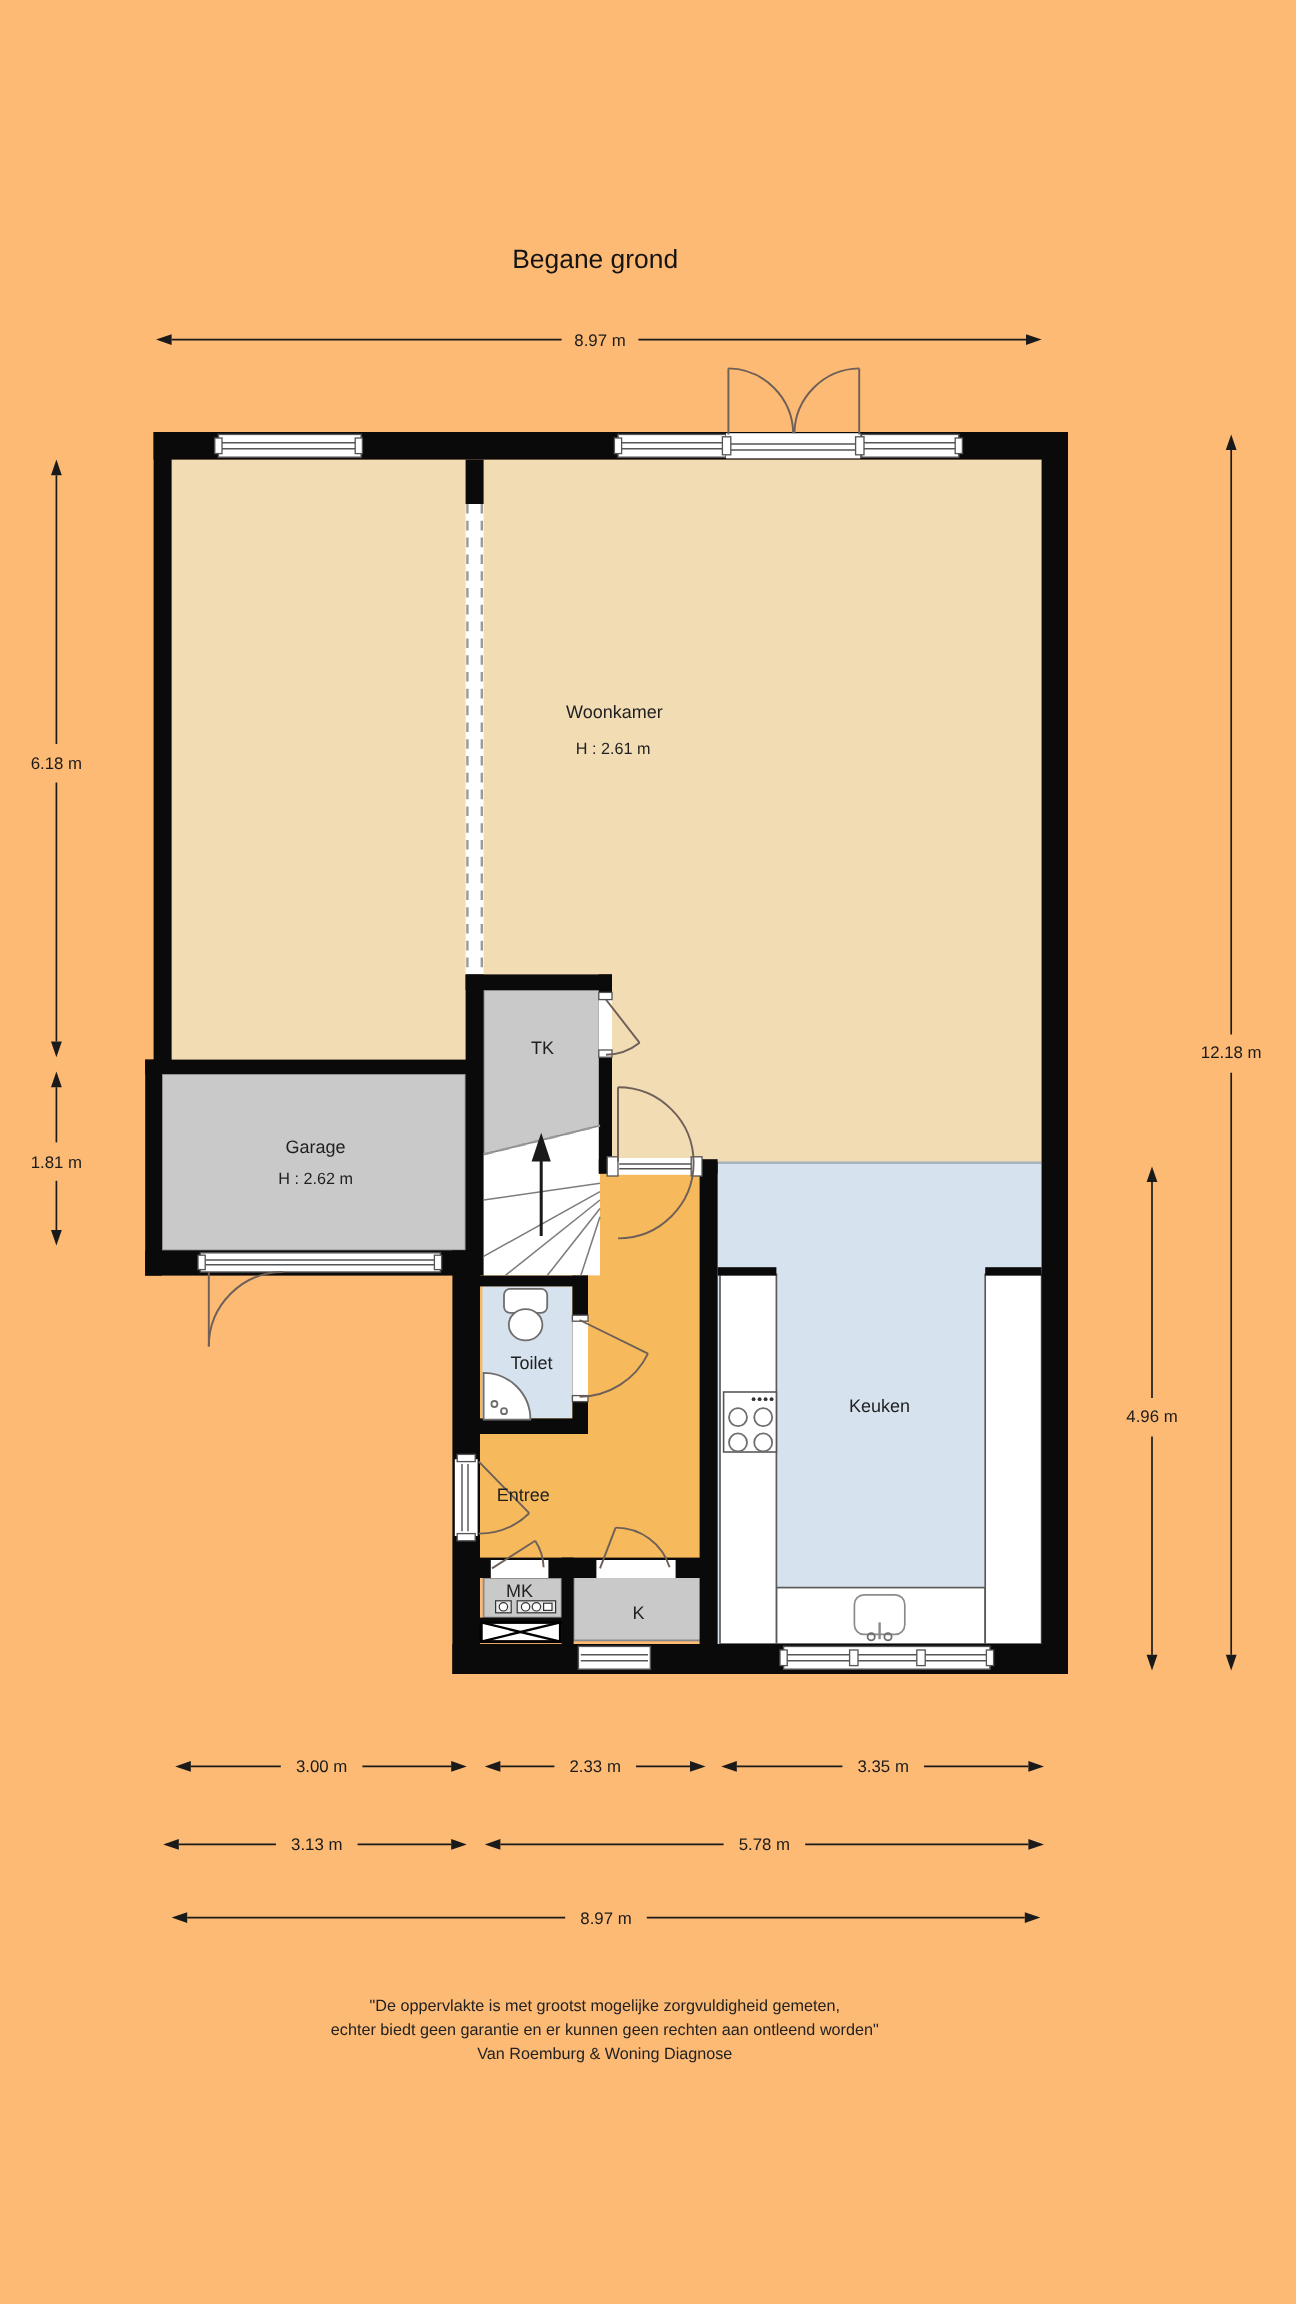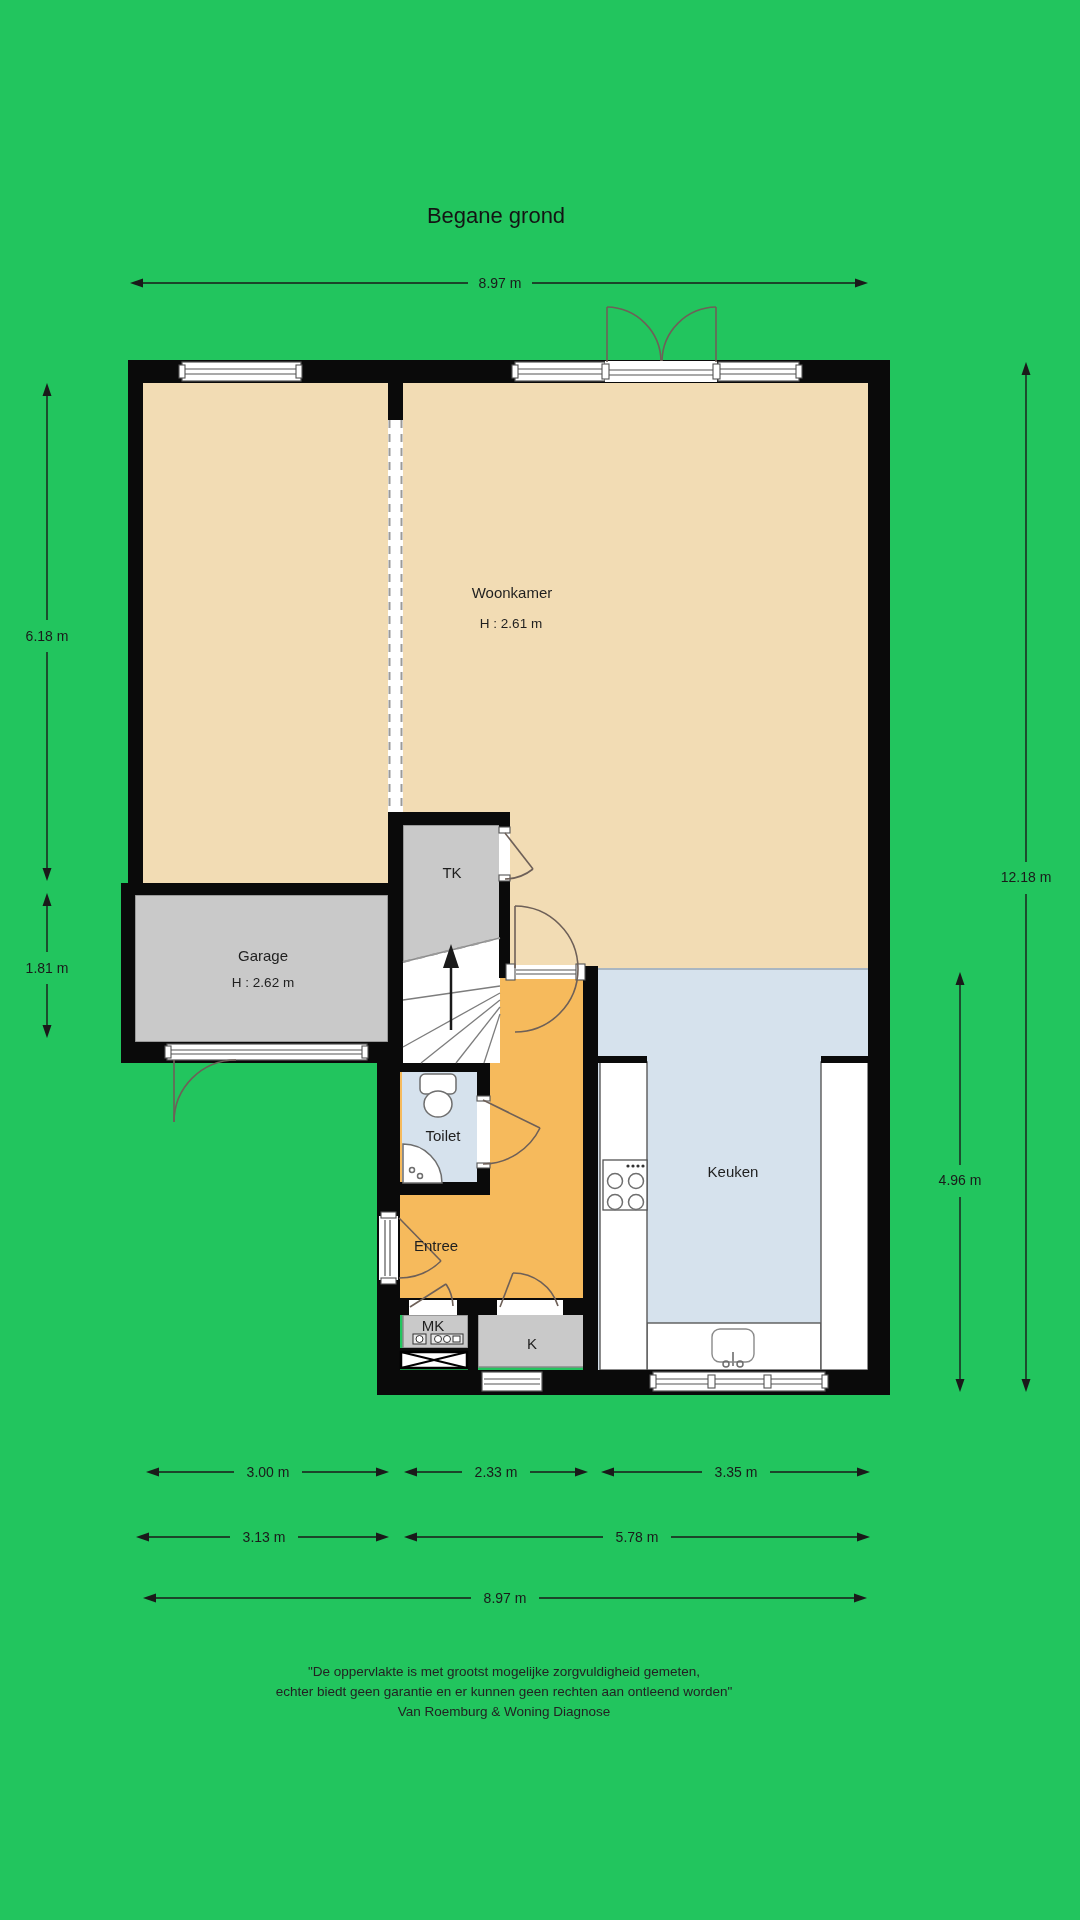--- a/index.html
+++ b/index.html
@@ -1,16 +1,16 @@
 <!DOCTYPE html>
 <html style="--beige: #F2DCB4; --gray: #C9C9C9; --blue: #D6E2ED; --orange: #F6BA5C; --wall: #0A0A0A; --dim: #1A1A1A;"><head>
 <meta charset="utf-8">
 <style>
   html,body{margin:0;padding:0;background:#ffffff;}
-  .page{width:1080px;height:1920px;position:relative;background:#22c55e;font-family:"Liberation Sans",sans-serif;}
+  .page{width:1080px;height:1920px;position:relative;background:#fdba74;font-family:"Liberation Sans",sans-serif;}
   svg{display:block;}
   .wall{fill:var(--wall);}
   .fbeige{fill:var(--beige);}
   .fgray{fill:var(--gray);stroke:#8a8a8a;stroke-width:1.5;}
   .fblue{fill:var(--blue);}
   .forange{fill:var(--orange);}
   .fwhite{fill:#ffffff;}
   .counter{fill:#ffffff;stroke:#5a5a5a;stroke-width:1.4;}
   .winrect{fill:#ffffff;stroke:#555;stroke-width:1.2;}
   .winline{stroke:#555;stroke-width:1.2;}

